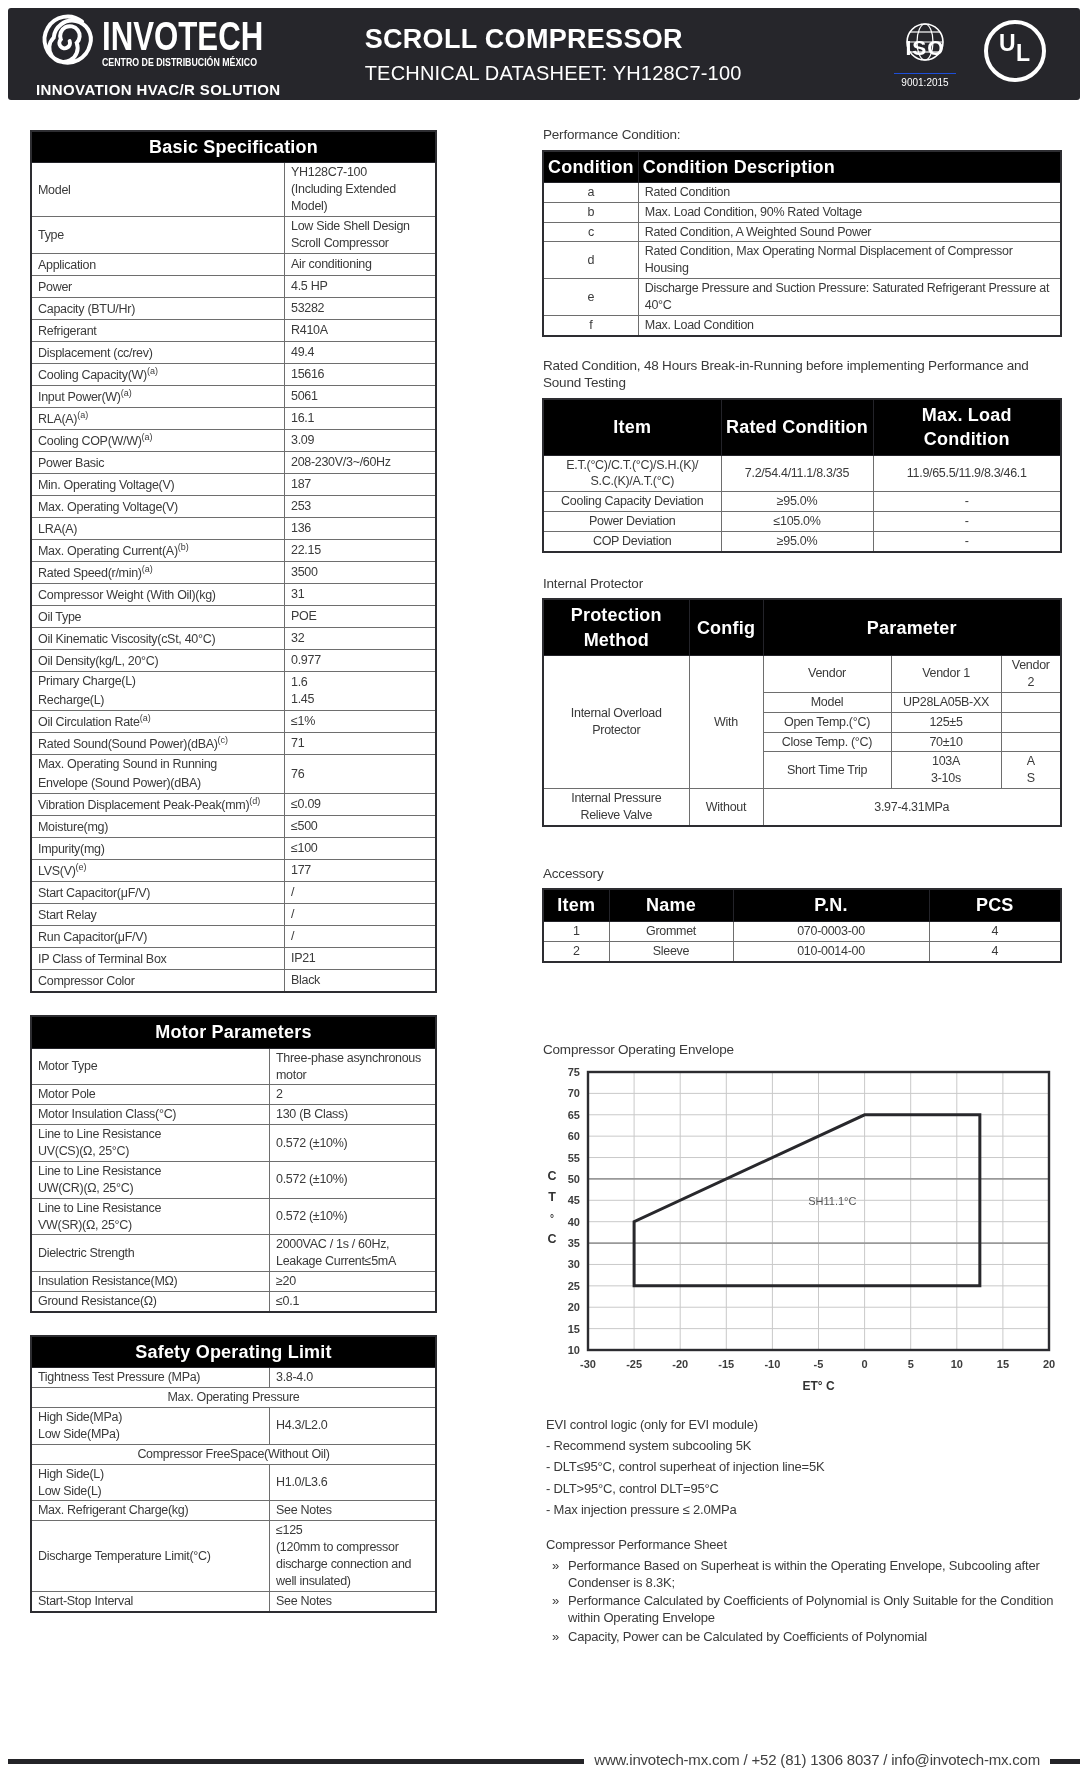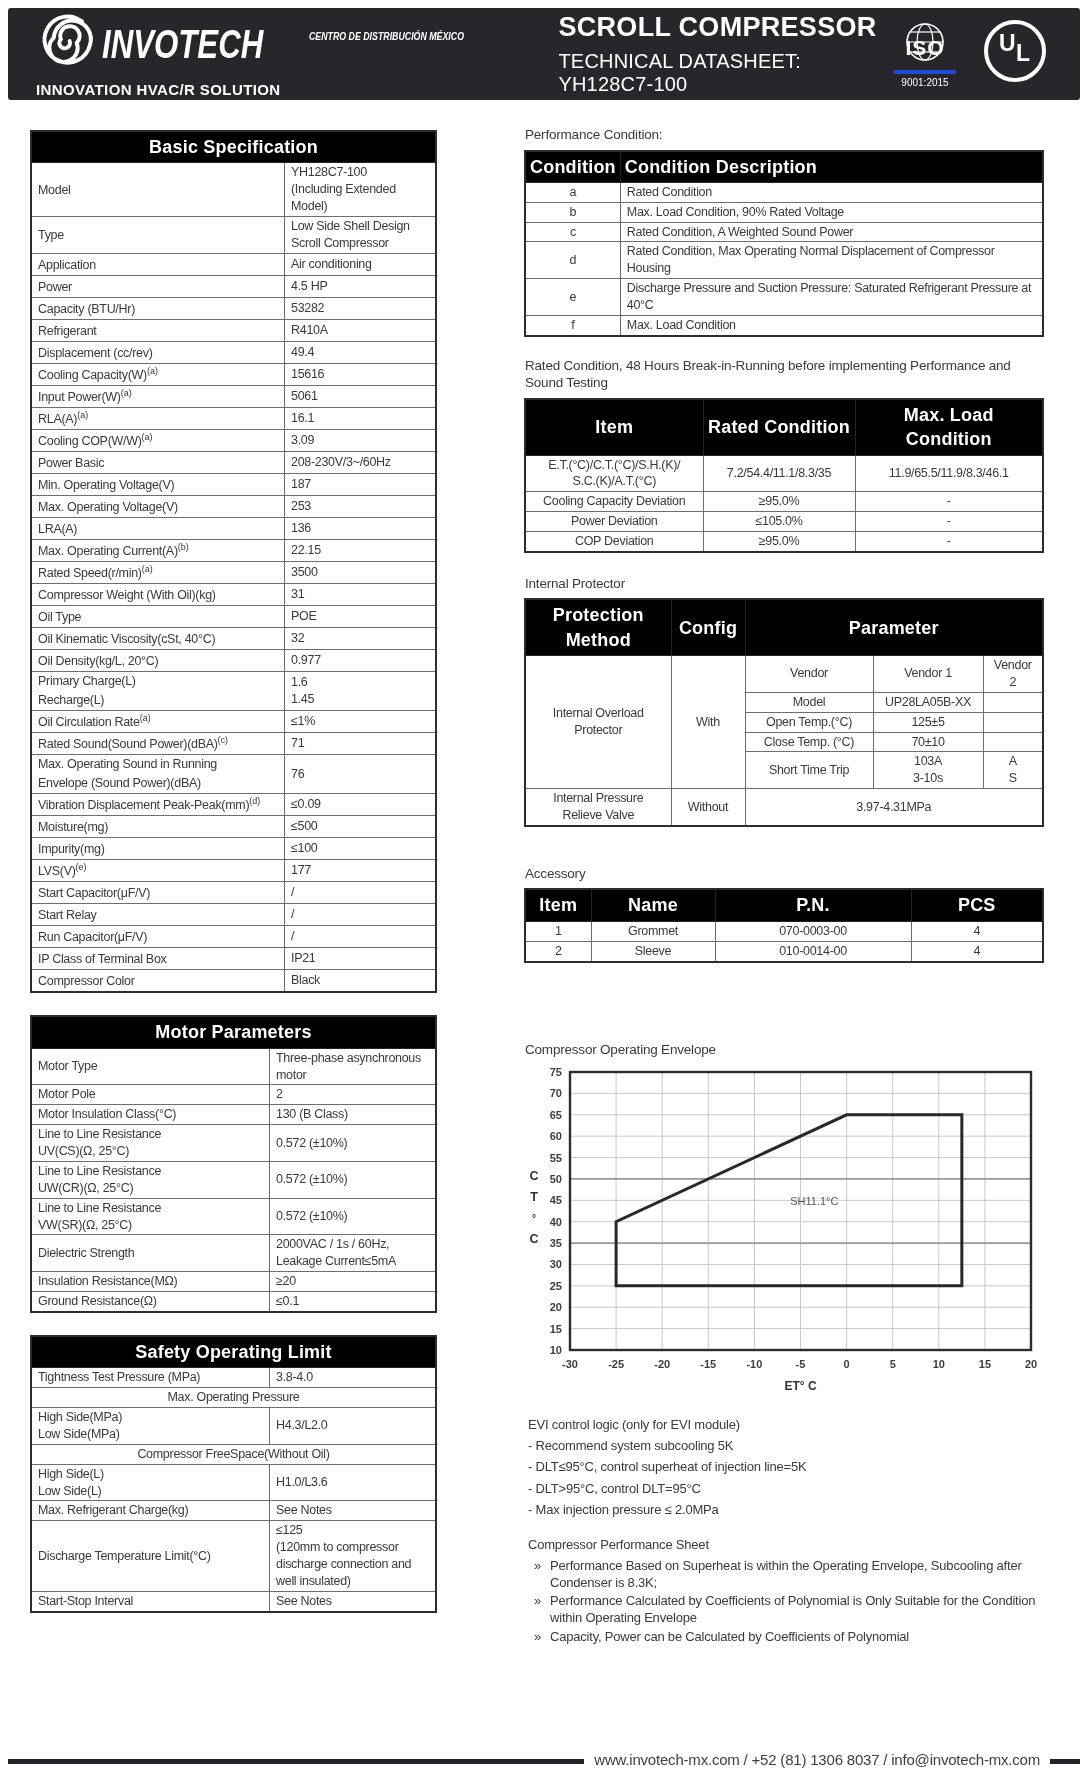--- a/index.html
+++ b/index.html
@@ -3,38 +3,38 @@
 <meta charset="utf-8">
 <style>
   html,body{margin:0;padding:0;}
   body{width:1088px;height:1792px;position:relative;background:#fff;
        font-family:"Liberation Sans",sans-serif;color:#3a3a3a;overflow:hidden;}
   
   .header{position:absolute;left:8px;top:8px;right:8px;height:92px;background:#26262b;
           border-radius:3px;display:flex;align-items:center;color:#fff;}
   .logo{margin-left:28px;display:flex;flex-direction:column;}
   .logo-top{display:flex;align-items:center;}
-  .logo-text{display:flex;flex-direction:row;margin-left:4px;font-style:italic;}
+  .logo-text{display:flex;flex-direction:column;margin-left:4px;}
   .brand{font-size:40px;font-weight:800;line-height:.85;transform:scaleX(.78);transform-origin:left center;}
   .brand-sub{font-size:11px;font-weight:700;white-space:nowrap;transform:scaleX(.8);transform-origin:left center;margin-top:3px;}
   .logo-bottom{font-size:15px;font-weight:700;letter-spacing:.4px;margin-top:4px;white-space:nowrap;}
   .titleblock{margin-left:56px;}
   .doc-title{font-size:27px;font-weight:700;letter-spacing:.3px;}
   .doc-subtitle{font-size:20px;font-weight:400;margin-top:7px;letter-spacing:.2px;}
   .certs{margin-left:auto;margin-right:34px;display:flex;align-items:flex-start;gap:28px;}
   .iso{position:relative;width:62px;height:68px;text-align:center;}
   .iso svg{position:absolute;left:50%;top:0;transform:translateX(-50%);}
   .iso-label{position:absolute;left:50%;top:16px;transform:translateX(-50%);font-size:21px;font-weight:800;letter-spacing:1px;}
-  .iso-sub{position:absolute;left:0;right:0;bottom:0;font-size:10px;border-top:4px solid #1d4ed8;padding-top:3px;}
+  .iso-sub{position:absolute;left:0;right:0;bottom:0;font-size:10px;border-top:1px solid #1d4ed8;padding-top:3px;}
   .ul-mark{width:54px;height:54px;border:4px solid #fff;border-radius:50%;position:relative;}
   .ul-u{position:absolute;left:11px;top:6px;font-size:23px;font-weight:800;}
   .ul-l{position:absolute;left:28px;top:16px;font-size:23px;font-weight:800;}
   
   .col-left{position:absolute;left:30px;top:130px;width:407px;}
-  .col-right{position:absolute;left:524px;top:126px;width:520px;}
+  .col-right{position:absolute;left:542px;top:126px;width:520px;}
   
   table{border-collapse:collapse;width:100%;font-size:12.5px;letter-spacing:-.3px;
         color:#3a3a3a;border:2px solid #2d2d31;}
   th,td{border:1px solid #6e6e6e;padding:1px 6px;vertical-align:middle;line-height:1.35;}
   th.bar{background:#000000;color:#fff;font-weight:600;font-size:18px;
          padding:3px 4px;letter-spacing:.2px;border:1px solid #232329;}
   .pre{white-space:pre-line;}
   sup{font-size:9px;letter-spacing:0;}
   .c{text-align:center;}
   .basic td:first-child{width:240px;}

